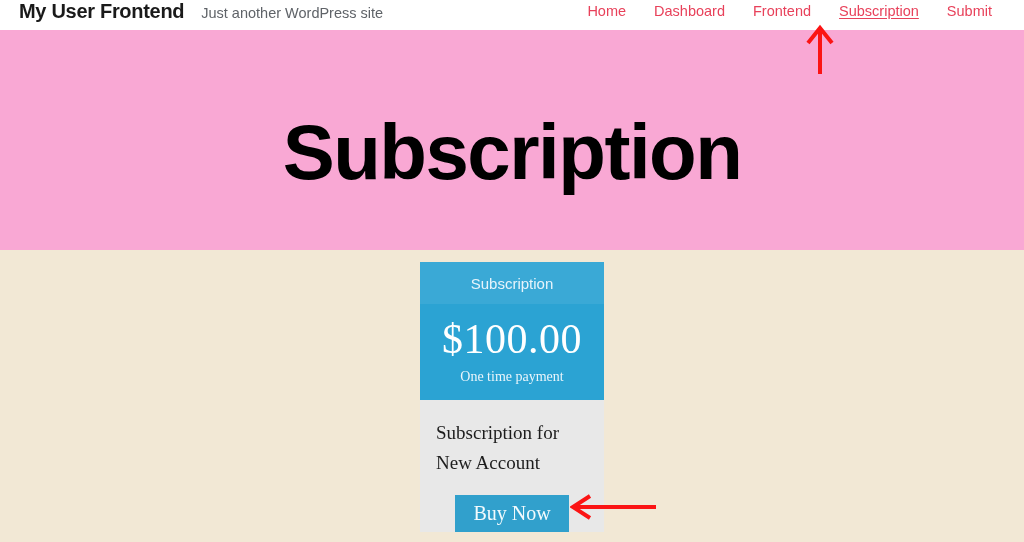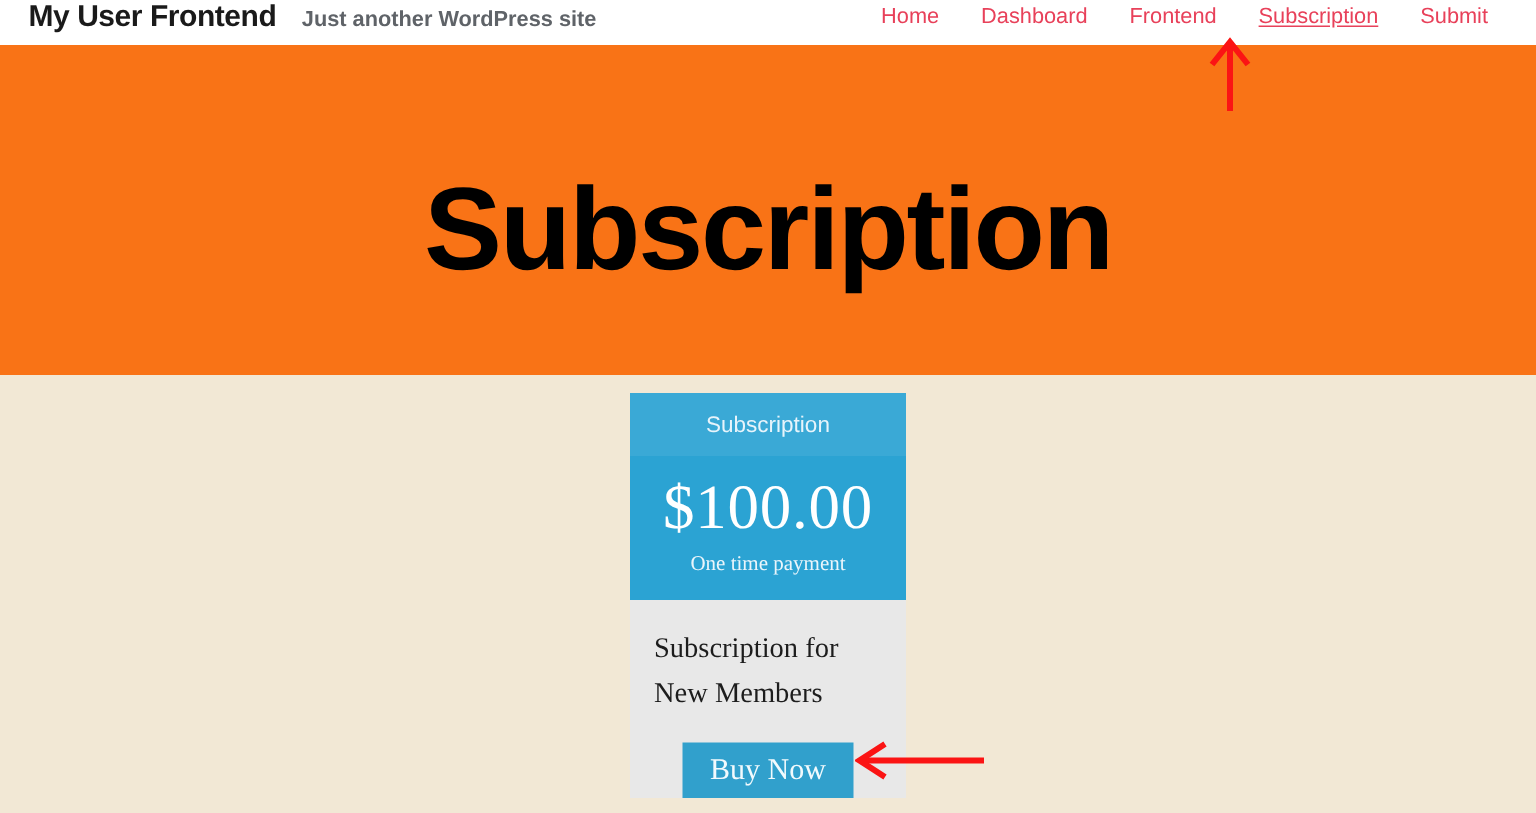--- a/index.html
+++ b/index.html
@@ -13,21 +13,21 @@
     background: #ffffff;
     font-family: "Liberation Sans", sans-serif;
     -webkit-font-smoothing: antialiased;
   }
 
   #page {
     position: relative;
     width: 1024px;
     height: 542px;
     overflow: hidden;
-    background: #f97316;
+    background: #f9a8d4;
   }
 
   
   .site-header {
     position: absolute;
     top: 0;
     left: 0;
     width: 1024px;
     height: 30px;
     background: #ffffff;
@@ -43,21 +43,21 @@
     font-size: 20px;
     font-weight: bold;
     color: #1a1a1a;
     letter-spacing: -0.3px;
     line-height: 22px;
     white-space: nowrap;
   }
   .site-tagline {
     margin-left: 17px;
     font-size: 14.5px;
-    font-weight: bold;
+    font-weight: normal;
     color: #5f6368;
     line-height: 22px;
     white-space: nowrap;
   }
 
   .main-nav {
     position: absolute;
     right: 18px;
     top: 0px;
     display: flex;
@@ -213,21 +213,21 @@
 
   <div class="sub-card">
 
     <div class="card-header">
       <div class="card-header-title">Subscription</div>
       <div class="card-price">$100.00</div>
       <div class="card-price-note">One time payment</div>
     </div>
 
     <div class="card-body">
-      <div class="card-desc">Subscription for New Members</div>
+      <div class="card-desc">Subscription for New Account</div>
       <div class="card-actions">
         <button class="buy-button">Buy Now</button>
       </div>
     </div>
 
   </div>
 
   <svg class="annot arrow-up" viewBox="0 0 34 50">
     <line x1="17" y1="50" x2="17" y2="5" stroke="#fb1414" stroke-width="4"></line>
     <polyline points="5,19 17,4 29,19" fill="none" stroke="#fb1414" stroke-width="4" stroke-linejoin="miter" stroke-linecap="butt"></polyline>

